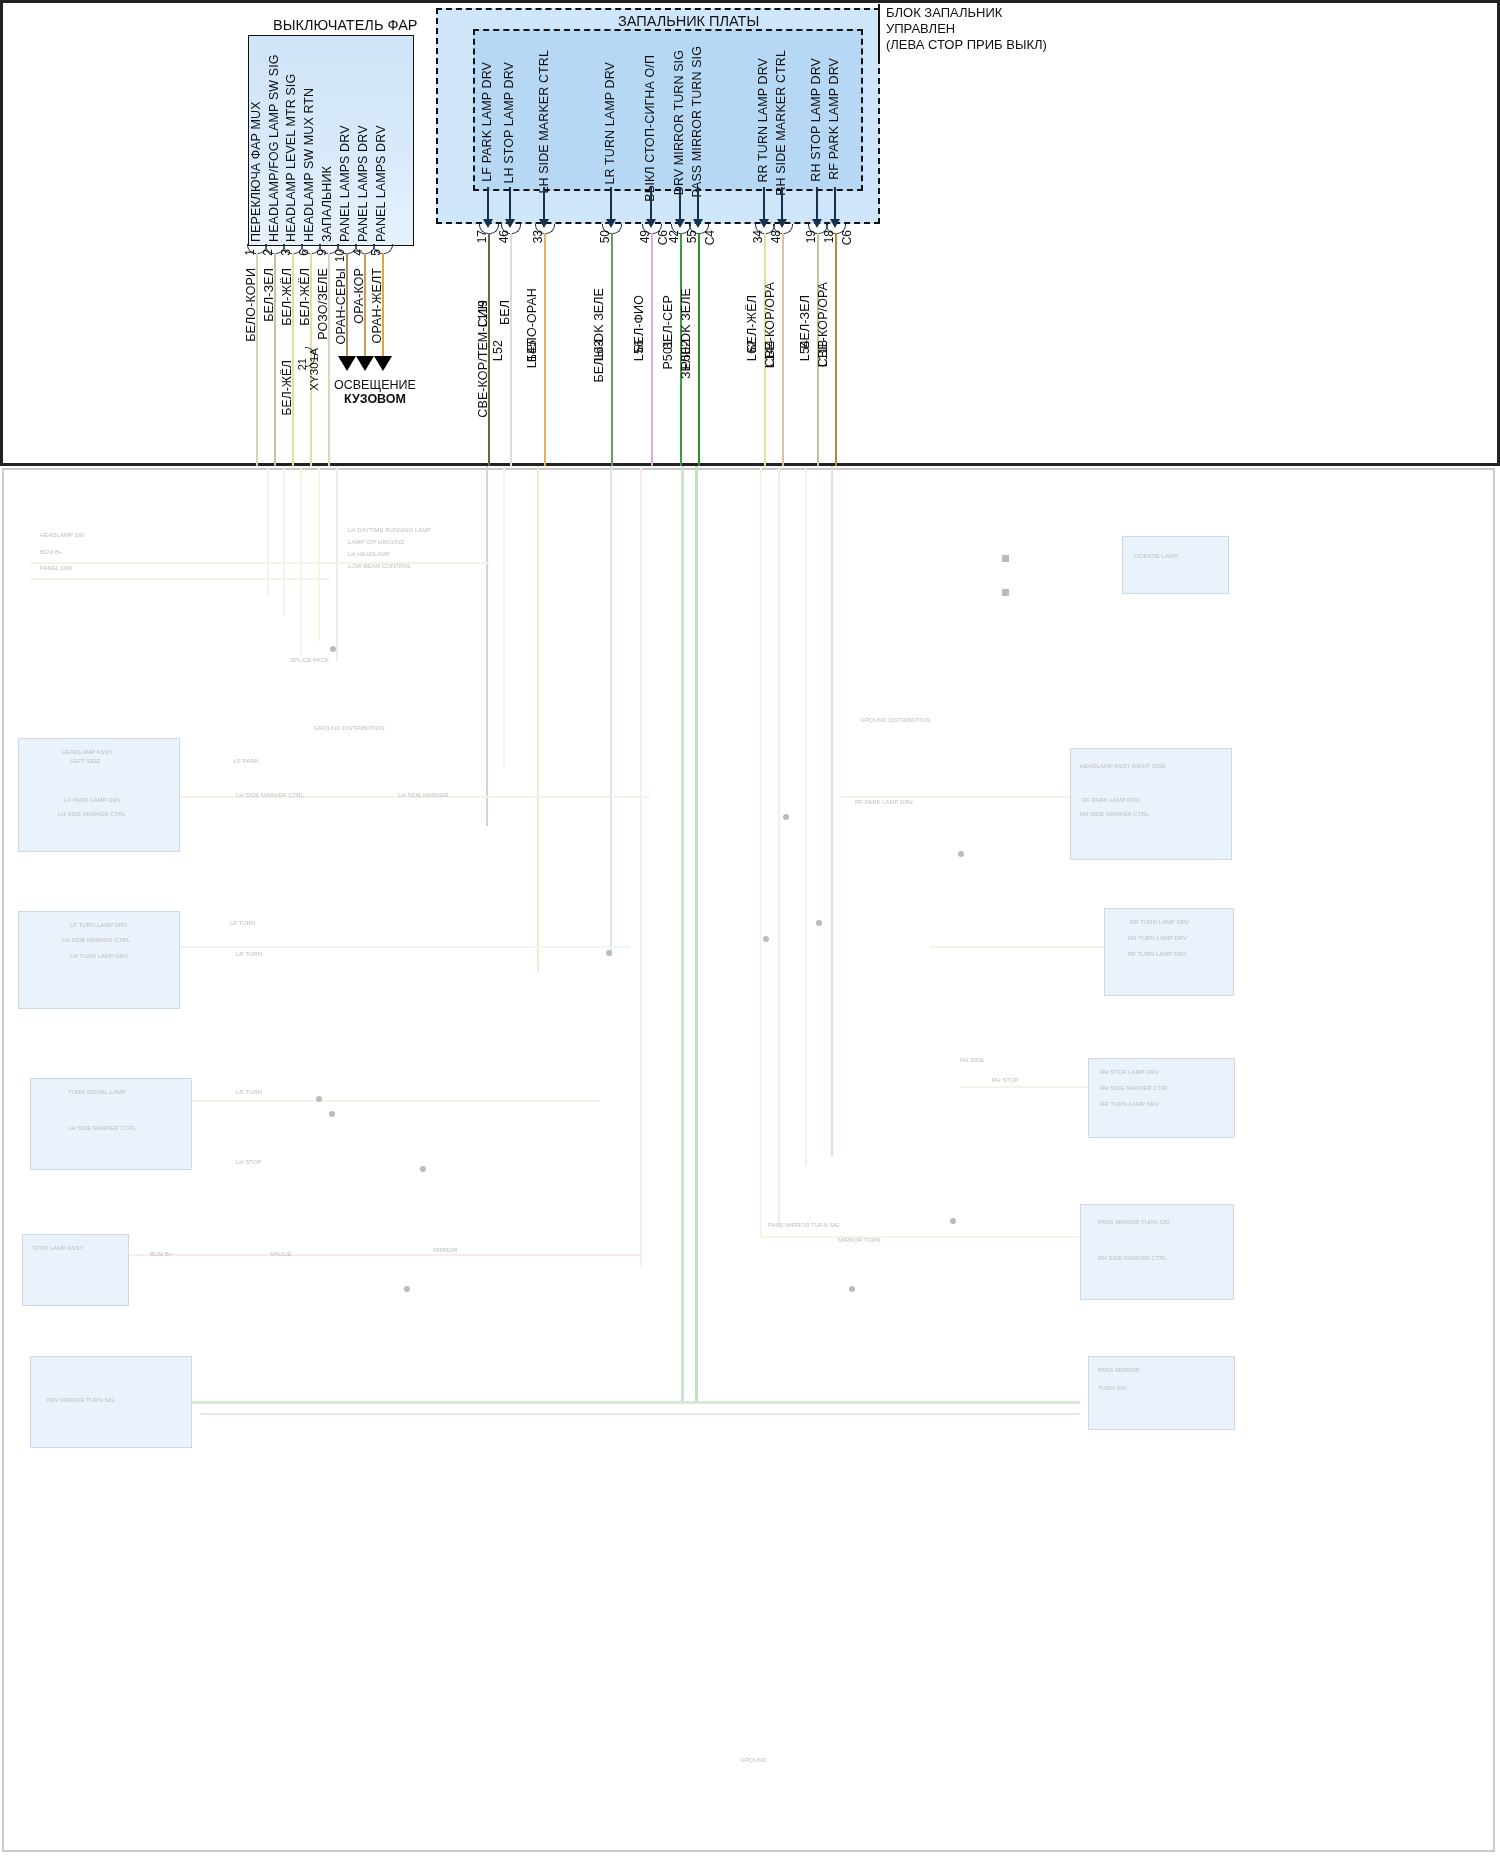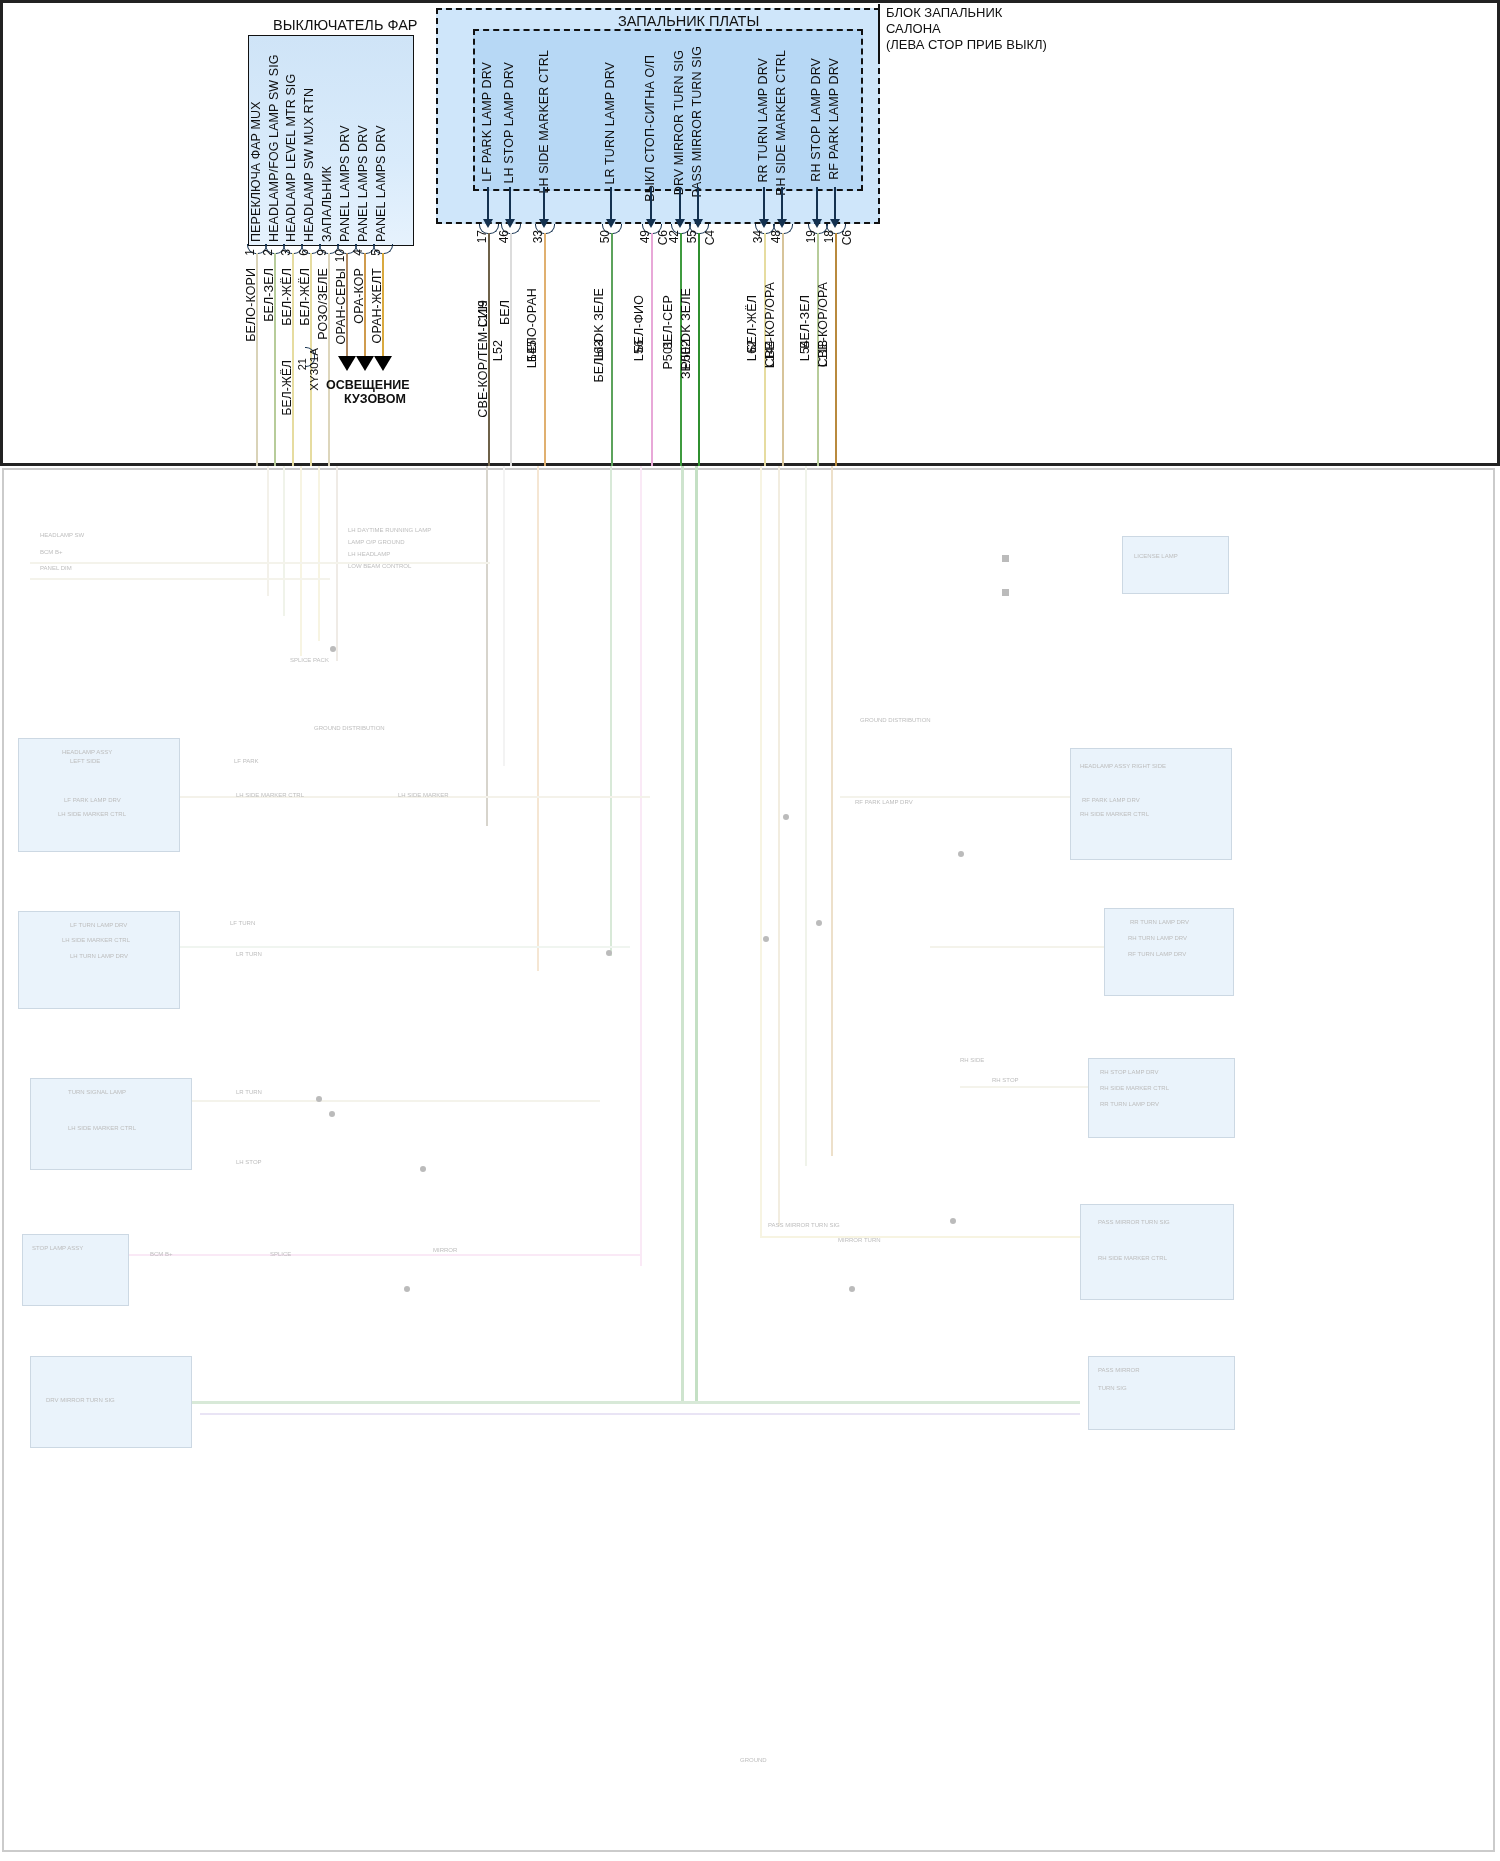--- a/index.html
+++ b/index.html
@@ -232,34 +232,34 @@
     <div class="wire" style="left:364px;top:253px;height:105px;background:#cf9b4e;"></div>
     <div class="vtext" style="left:353px;top:268px;">ОРА-КОР</div>
     <div class="arrowblk" style="left:356px;top:356px;"></div>
 
     <div class="cup" style="left:373px;top:244px;"></div>
     <div class="pinnum" style="left:369px;top:249px;">5</div>
     <div class="wire" style="left:382px;top:253px;height:105px;background:#d9a93f;"></div>
     <div class="vtext" style="left:371px;top:268px;">ОРАН-ЖЕЛТ</div>
     <div class="arrowblk" style="left:374px;top:356px;"></div>
 
-    <div class="htext" style="left:326px;top:378px;font-weight:bold;font-size:12.5px;">ОСВЕЩЕНИЕ</div>
+    <div class="htext" style="left:334px;top:378px;font-weight:normal;font-size:12.5px;">ОСВЕЩЕНИЕ</div>
     <div class="htext" style="left:344px;top:392px;font-weight:bold;font-size:12.5px;">КУЗОВОМ</div>
 
     <div class="vtext" style="left:281px;top:360px;font-size:12px;">БЕЛ-ЖЁЛ</div>
     <div class="cup" style="left:300px;top:352px;transform:rotate(-90deg);"></div>
     <div class="pinnum" style="left:296px;top:358px;font-size:11px;">21</div>
     <div class="vtext" style="left:309px;top:348px;font-size:11.5px;">XY301A</div>
 
     <div class="box-dash-outer" style="left:436px;top:8px;width:440px;height:212px;"></div>
     <div class="box-dash-inner" style="left:473px;top:29px;width:386px;height:158px;"></div>
     <div class="box-title" style="left:618px;top:13px;">ЗАПАЛЬНИК ПЛАТЫ</div>
 
     <div class="htext" style="left:886px;top:5px;">БЛОК ЗАПАЛЬНИК</div>
-    <div class="htext" style="left:886px;top:21px;">САЛОНА</div>
+    <div class="htext" style="left:886px;top:21px;">УПРАВЛЕН</div>
     <div class="htext" style="left:886px;top:37px;">(ЛЕВА СТОР ПРИБ ВЫКЛ)</div>
     <div style="position:absolute;left:878px;top:4px;width:2px;height:58px;background:#111;"></div>
 
     <div class="vtext" style="left:481px;top:62px;">LF PARK LAMP DRV</div>
     <div class="vtext" style="left:503px;top:62px;">LH STOP LAMP DRV</div>
     <div class="vtext" style="left:538px;top:50px;">LH SIDE MARKER CTRL</div>
     <div class="vtext" style="left:604px;top:62px;">LR TURN LAMP DRV</div>
     <div class="vtext" style="left:644px;top:55px;">ВЫКЛ СТОП-СИГНА О/П</div>
     <div class="vtext" style="left:673px;top:50px;">DRV MIRROR TURN SIG</div>
     <div class="vtext" style="left:691px;top:46px;">PASS MIRROR TURN SIG</div>

